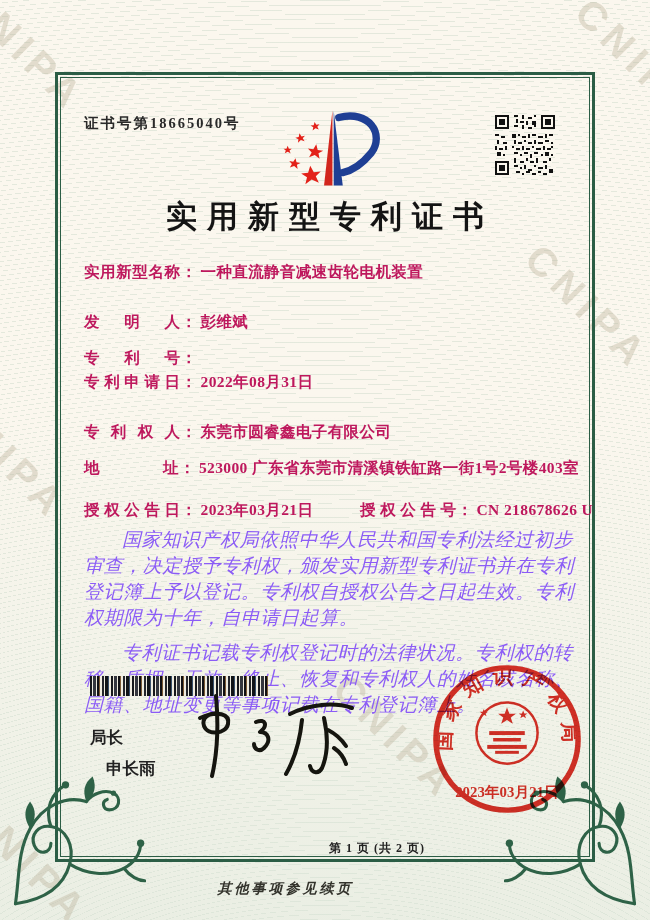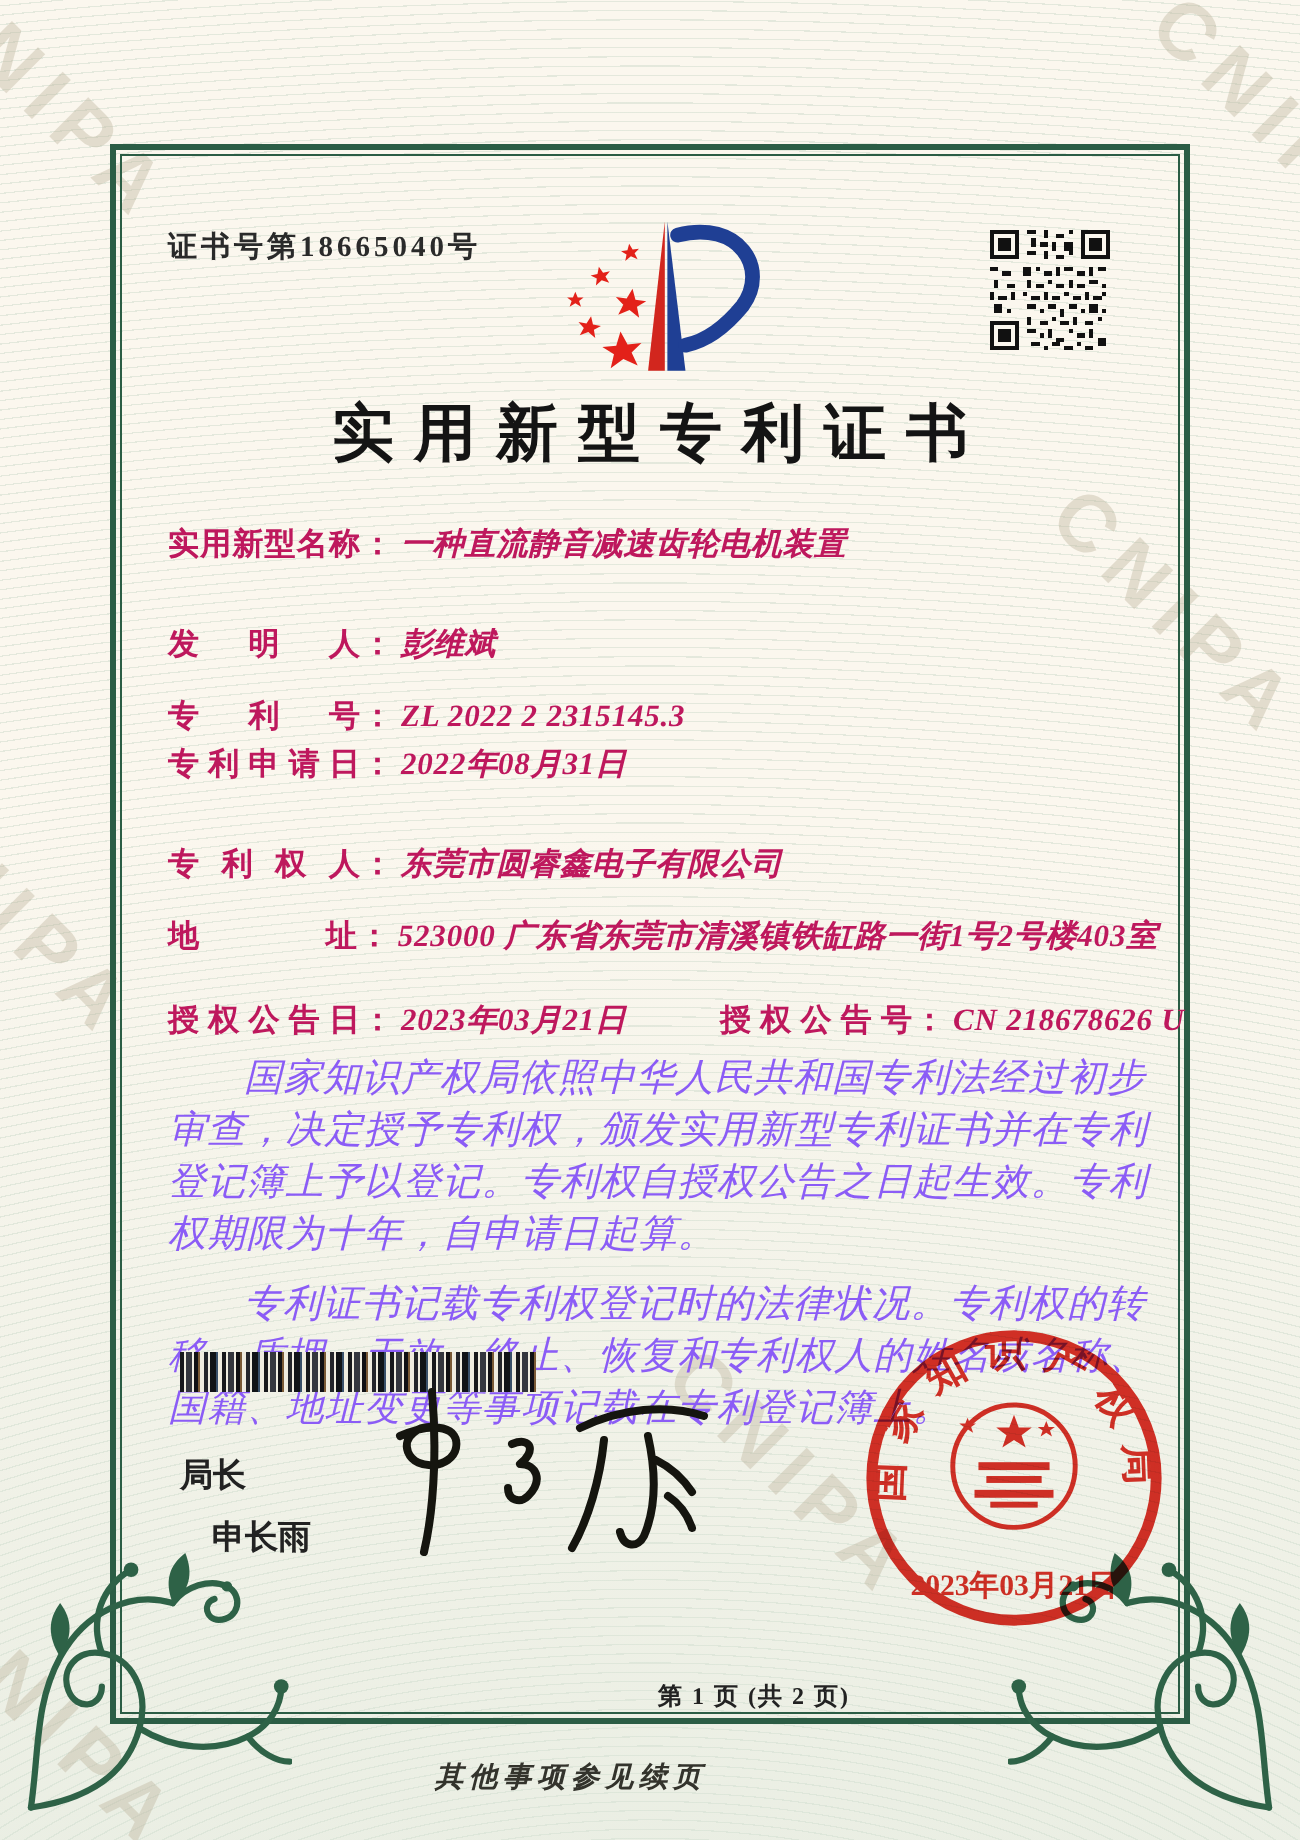--- a/index.html
+++ b/index.html
@@ -22,21 +22,21 @@
   .cert-no{position:absolute;left:84px;top:114px;z-index:2;font-size:14.5px;font-weight:600;
     letter-spacing:2px;color:#2a2a2a;}
   .logo{position:absolute;left:268px;top:103px;width:118px;height:92px;z-index:2;}
   .qr{position:absolute;left:495px;top:115px;width:60px;height:60px;z-index:2;}
   .title{position:absolute;left:55px;top:196px;width:540px;z-index:2;text-align:center;
     font-size:31px;font-weight:700;letter-spacing:10px;text-indent:10px;color:#141414;}
   .row{position:absolute;left:84px;width:495px;z-index:2;font-size:15.5px;font-weight:600;
     color:#be185d;display:flex;align-items:baseline;white-space:nowrap;}
   .flabel{display:inline-block;width:96px;text-align:justify;text-align-last:justify;}
   .colon{display:inline-block;margin:0 4px 0 1px;}
-  .fvalue{letter-spacing:0.4px;font-style:italic;}
+  .fvalue{letter-spacing:0.4px;}
   .pair2{position:absolute;left:276px;top:0;display:flex;align-items:baseline;}
   .paras{position:absolute;left:84px;top:527px;width:492px;z-index:2;color:#8b5cf6;
     font-size:19px;line-height:26px;font-style:italic;letter-spacing:0.6px;}
   .paras p{margin:0 0 9px 0;text-indent:2em;}
   .barcode{position:absolute;left:90px;top:676px;width:178px;height:20px;z-index:2;
     background:repeating-linear-gradient(90deg,#17181c 0 2px,#efece0 2px 3px,#34363e 3px 6px,#efece0 6px 7px,#101014 7px 9px,#7a5a36 9px 10px,#efece0 10px 12px,#23252b 12px 14px,#efece0 14px 15px,#101317 15px 18px,#39506a 18px 19px,#efece0 19px 21px);}
   .signer-title{position:absolute;left:90px;top:727px;z-index:2;font-size:16.5px;font-weight:600;color:#222;}
   .signer-name{position:absolute;left:90px;top:758px;z-index:2;font-size:16.5px;font-weight:600;color:#222;margin-left:16px;}
   .signature{position:absolute;left:178px;top:688px;width:190px;height:100px;z-index:2;}
   .seal{position:absolute;left:428px;top:660px;width:158px;height:158px;z-index:3;
@@ -210,21 +210,20 @@
       <span class="fvalue">一种直流静音减速齿轮电机装置</span>
   </div>
   <div class="row" style="top:312px;">
     <span class="flabel">发明人</span>
       <span class="colon">：</span>
       <span class="fvalue">彭维斌</span>
   </div>
   <div class="row" style="top:348px;">
     <span class="flabel">专利号</span>
       <span class="colon">：</span>
-      <span class="fvalue">ZL 2022 2 2315145.3</span>
   </div>
   <div class="row" style="top:372px;">
     <span class="flabel">专利申请日</span>
       <span class="colon">：</span>
       <span class="fvalue">2022年08月31日</span>
   </div>
   <div class="row" style="top:422px;">
     <span class="flabel">专利权人</span>
       <span class="colon">：</span>
       <span class="fvalue">东莞市圆睿鑫电子有限公司</span>

